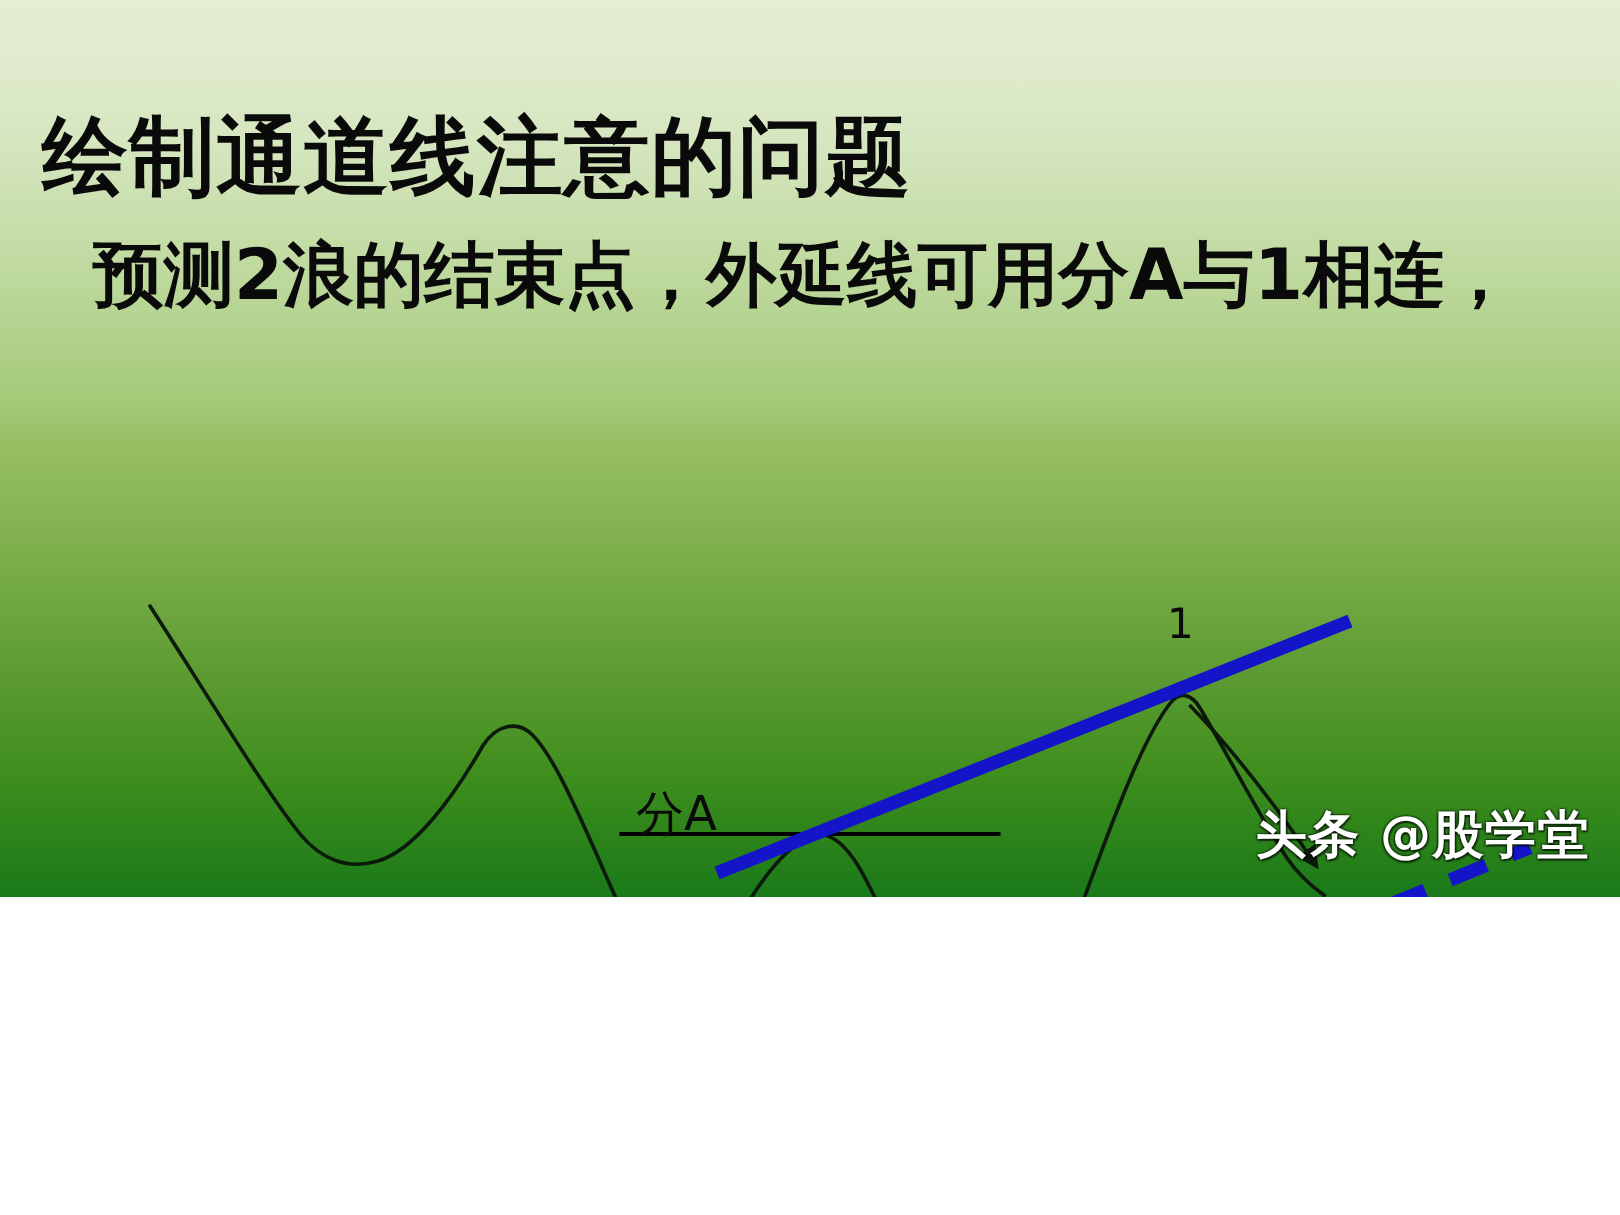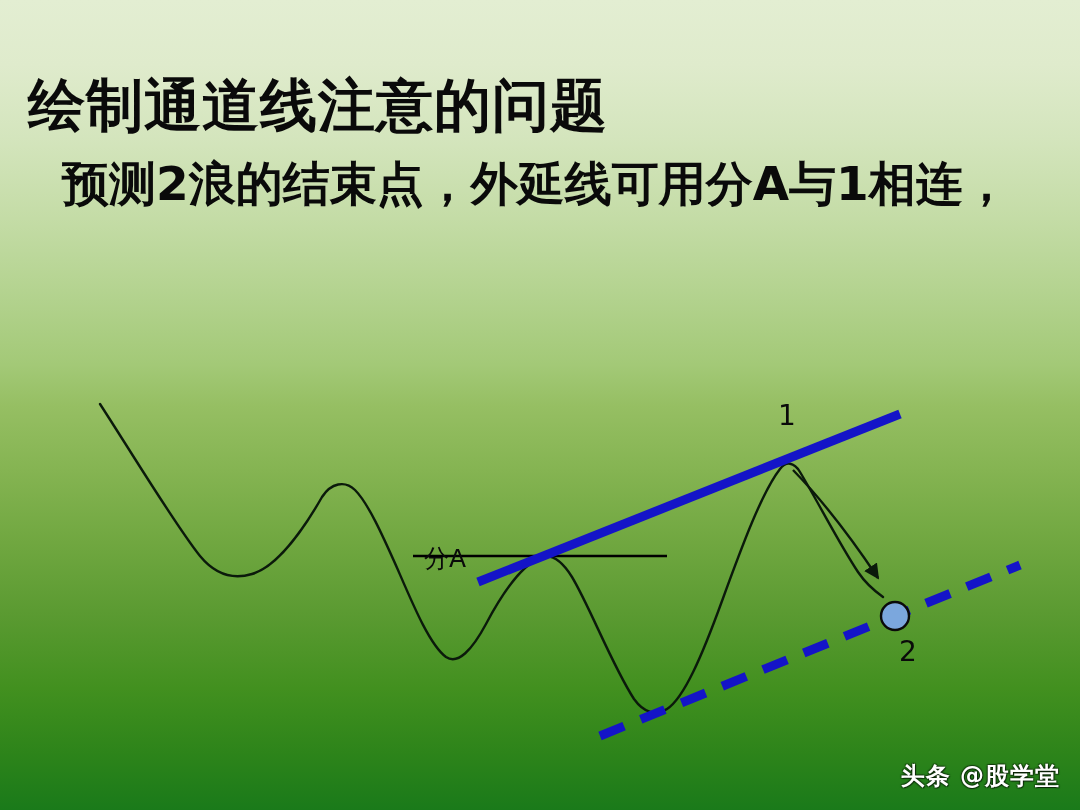--- a/index.html
+++ b/index.html
@@ -4,21 +4,21 @@
 <title>绘制通道线注意的问题</title>
 <style>
   html, body {
     margin: 0;
     padding: 0;
     background: #ffffff;
   }
   #slide {
     position: relative;
     width: 1080px;
-    height: 810px;
+    height: 598px;
     overflow: hidden;
     font-family: "DejaVu Sans", "Liberation Sans", sans-serif;
     background: linear-gradient(to bottom,
         #e3eed2 0%,
         #dfebcc 8%,
         #d4e5bd 17%,
         #c4dca6 27%,
         #b2d28d 37%,
         #a3c977 45%,
         #96bf63 50%,
@@ -69,40 +69,40 @@
 
   
   .diagram-label {
     position: absolute;
     color: #0a0a0a;
     font-weight: normal;
     white-space: nowrap;
   }
   #label-fenA {
     left: 424px;
-    top: 542px;
-    font-size: 25px;
+    top: 521px;
+    font-size: 32px;
   }
   #label-one {
     left: 778px;
     top: 399px;
     font-size: 28px;
   }
   #label-two {
     left: 899px;
     top: 635px;
     font-size: 28px;
   }
 
   
   #watermark {
     position: absolute;
     right: 20px;
     bottom: 18px;
-    font-size: 24px;
+    font-size: 34px;
     font-weight: bold;
     color: #ffffff;
     letter-spacing: 1px;
     text-shadow:
        1px  1px 1px rgba(0,0,0,.55),
       -1px  1px 1px rgba(0,0,0,.35),
        1px -1px 1px rgba(0,0,0,.35),
       -1px -1px 1px rgba(0,0,0,.35);
     white-space: nowrap;
     margin-left: 32px;

